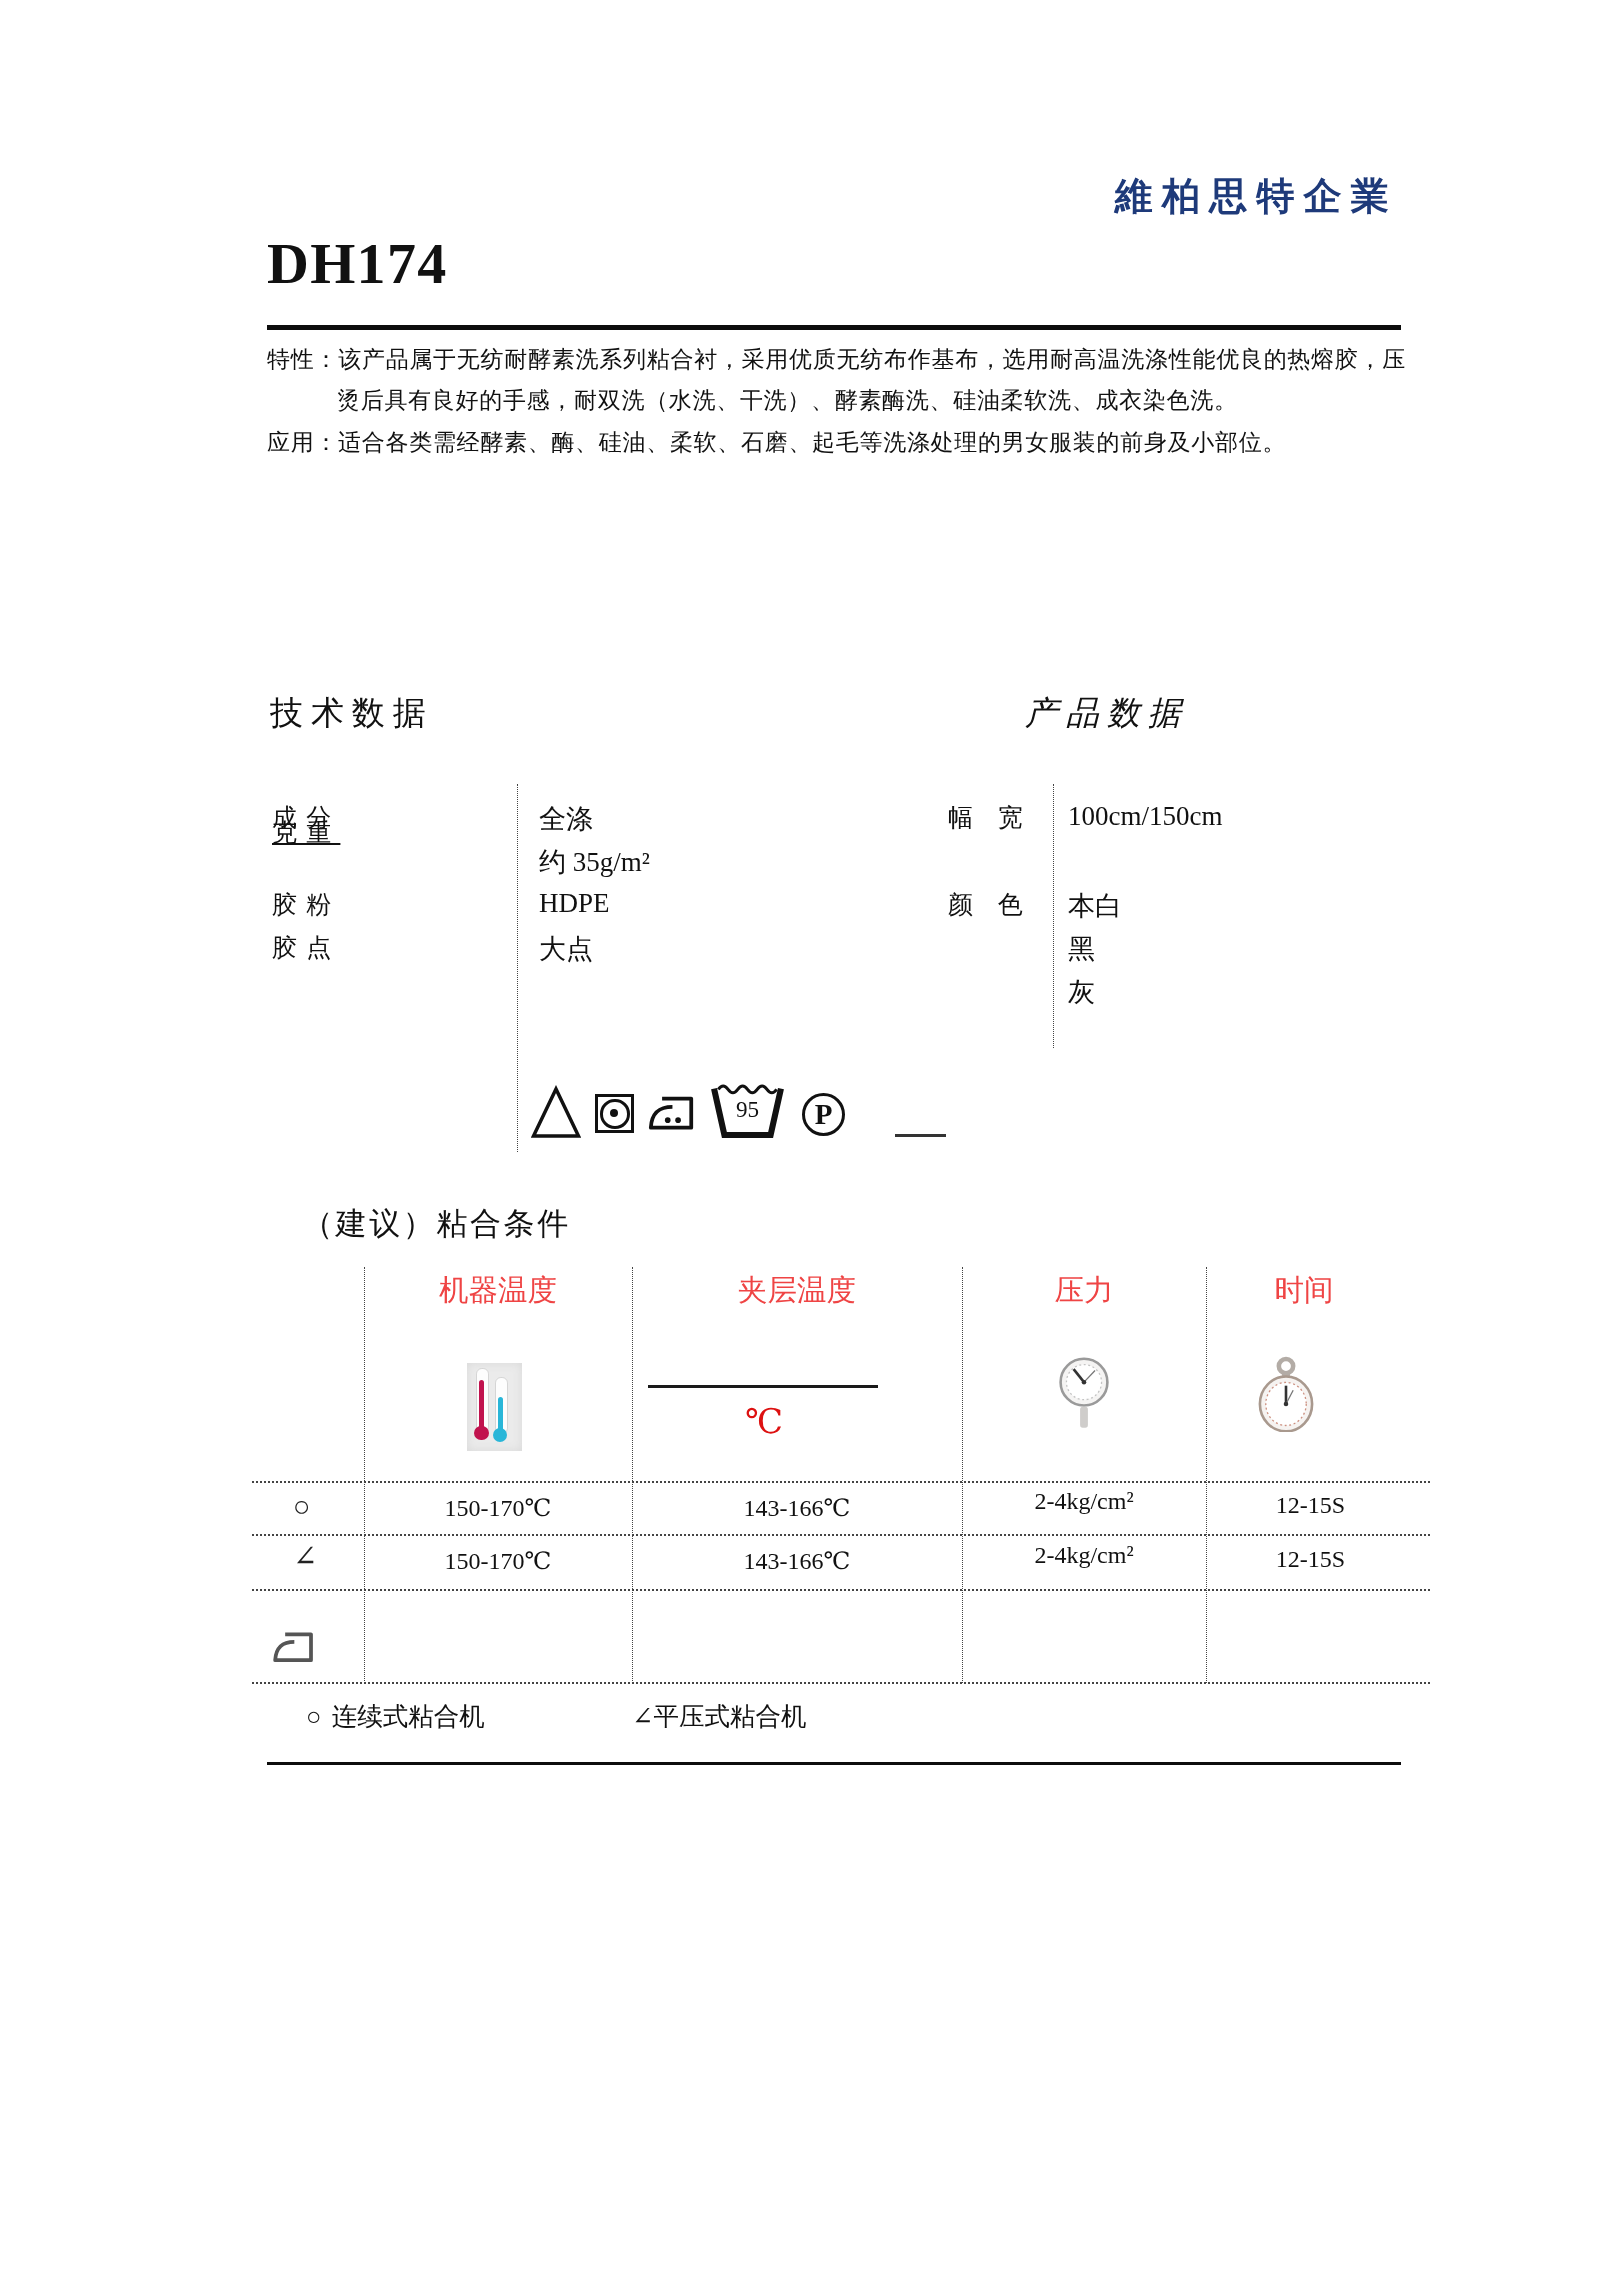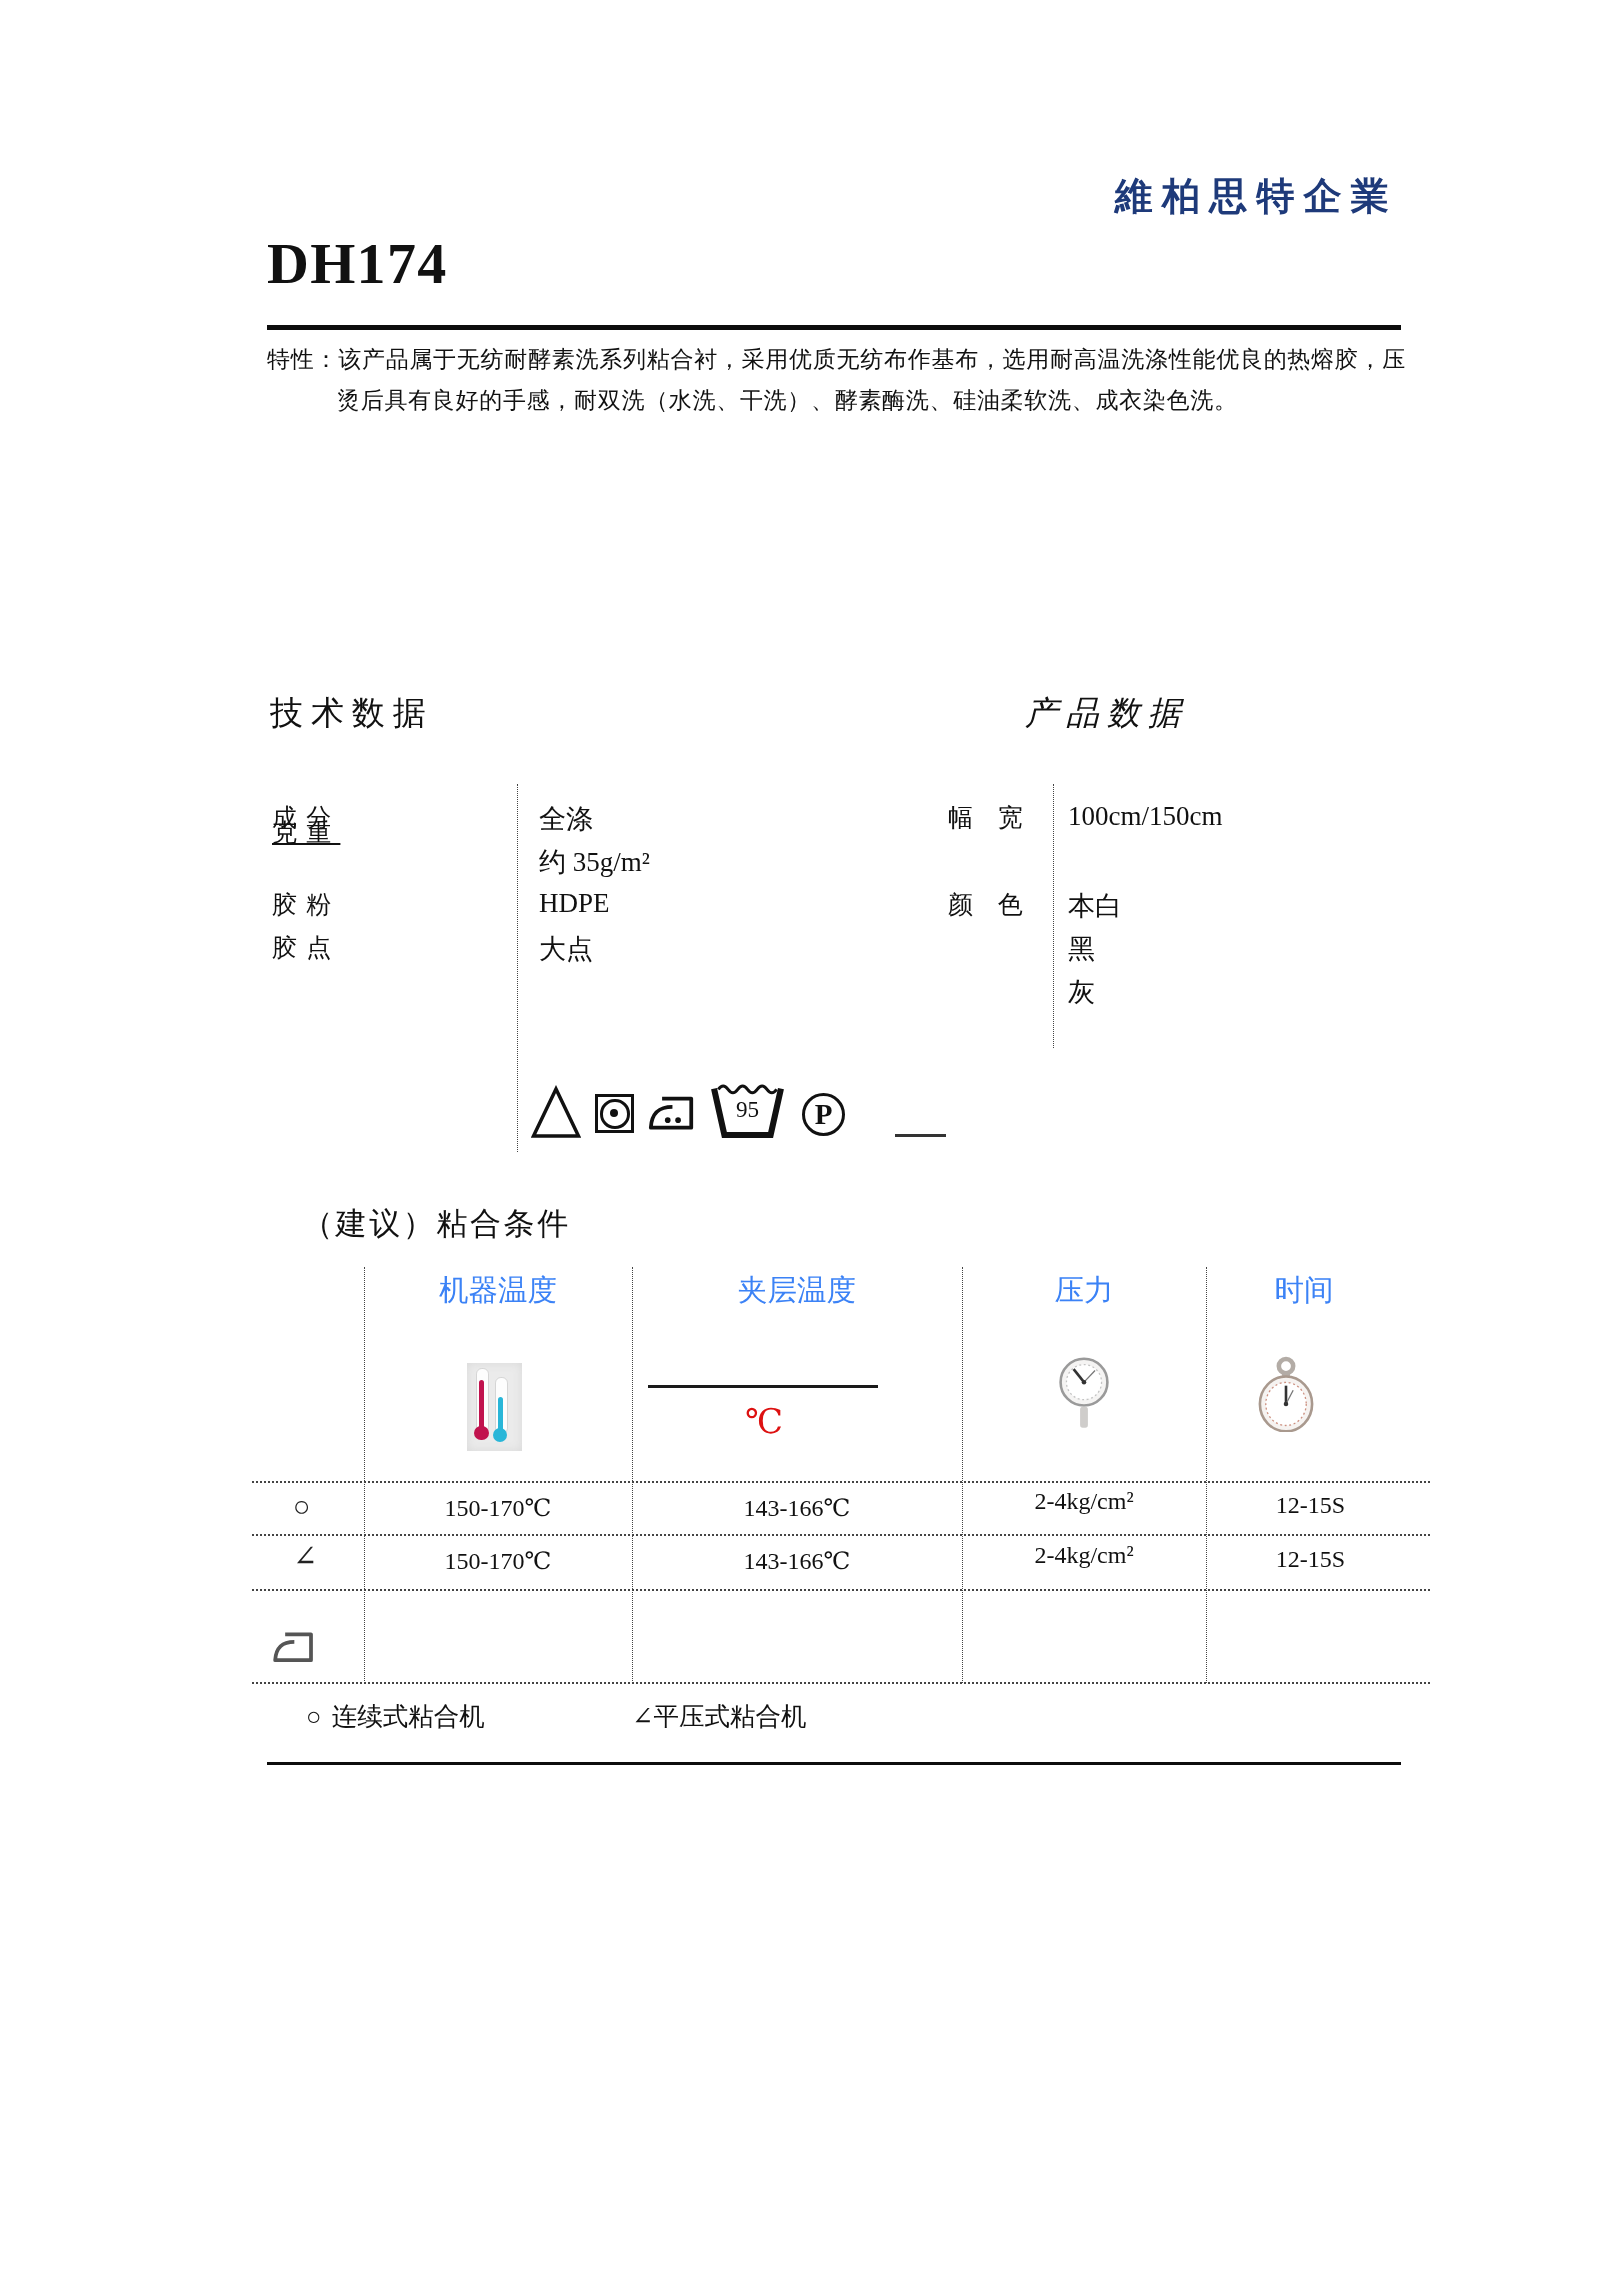--- a/index.html
+++ b/index.html
@@ -71,21 +71,21 @@
   #care-square .cs-dot{
     position:absolute;left:12.4px;top:12.4px;width:7.9px;height:7.9px;
     border-radius:50%;background:#111;
   }
 
   
   #bond-head{left:302px;top:1203px;font-size:31px;letter-spacing:2.6px;white-space:nowrap;}
   .bond-vline{border-left:1.3px dotted #444;width:0;top:1267px;height:416px;}
   .bond-hline{border-top:2px dotted #444;height:0;left:252px;width:1178px;}
   .bond-col-head{
-    top:1271px;font-size:29.5px;color:#3b82f6;text-align:center;white-space:nowrap;
+    top:1271px;font-size:29.5px;color:#ef4444;text-align:center;white-space:nowrap;
   }
   .bond-cell{font-size:24px;text-align:center;white-space:nowrap;}
   .bond-sym{font-size:29px;color:#222;}
   #celsius-line{left:648px;top:1385px;width:230px;height:2.6px;background:#1a1a1a;}
   #celsius-mark{left:715px;top:1401px;width:98px;text-align:center;font-size:34px;color:#dd1111;}
 
   
   #thermo{left:467px;top:1363px;width:55px;height:88px;background:#ebebeb;
           box-shadow:inset 0 0 9.2px #d8d8d8;}
   #thermo .tube{position:absolute;background:#fdfdfd;border:0.7px solid #d5d5d5;border-radius:5.9px;}
@@ -117,20 +117,21 @@
 
   <div class="abs" id="doc-title">DH174</div>
 
   <div class="abs" id="logo">
     <div class="logo-cn">維柏思特企業</div>
   </div>
 
   <div class="abs rule" id="rule-top"></div>
 
   <div class="abs para" id="para-features">特性：该产品属于无纺耐酵素洗系列粘合衬，采用优质无纺布作基布，选用耐高温洗涤性能优良的热熔胶，压烫后具有良好的手感，耐双洗（水洗、干洗）、酵素酶洗、硅油柔软洗、成衣染色洗。</div>
+  <div class="abs para" id="para-application">应用：适合各类需经酵素、酶、硅油、柔软、石磨、起毛等洗涤处理的男女服装的前身及小部位。</div>
 
   <div class="abs sec-head" id="tech-head">技术数据</div>
   <div class="abs sec-head" id="product-head">产品数据</div>
 
   <div class="abs vdot" id="tech-vline"></div>
   <div class="abs vdot" id="product-vline"></div>
 
   <div class="abs spec-label" style="left:272px;top:801px;">成分</div>
   <div class="abs spec-label" style="left:272px;top:816px;text-decoration:underline;">克重</div>
   <div class="abs spec-label" style="left:272px;top:888px;">胶粉</div>

